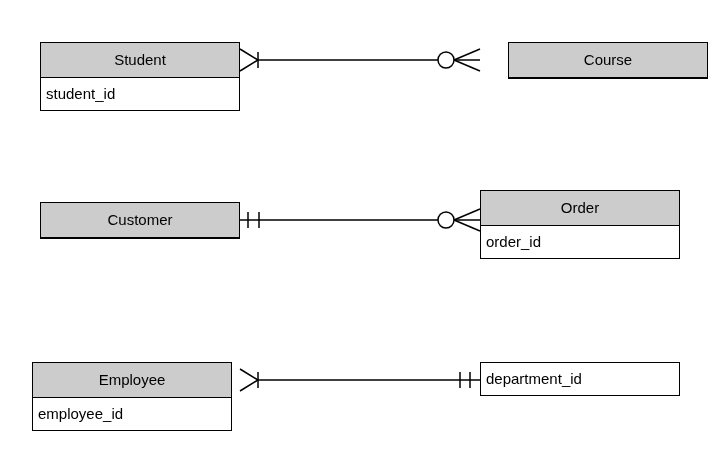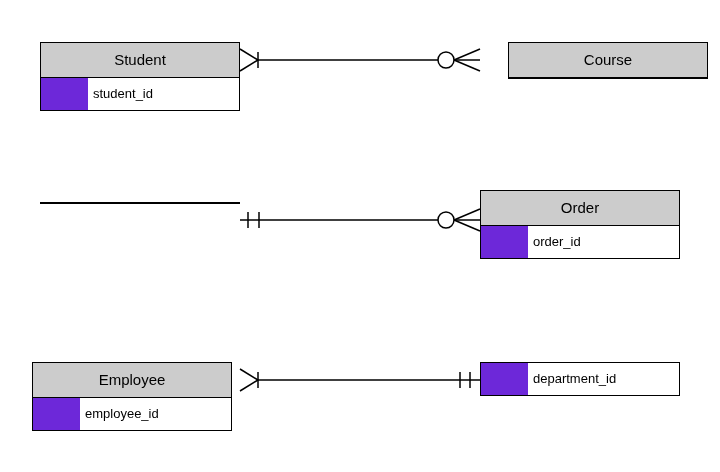--- a/index.html
+++ b/index.html
@@ -14,43 +14,42 @@
   #rel-layer {
     position: absolute;
     left: 0; top: 0;
     width: 720px; height: 472px;
   }
   .entity {
     position: absolute;
     width: 200px;
     box-sizing: border-box;
     border: 1.5px solid #000000;
-    background: #6d28d9;
+    background: #0f766e;
   }
   .entity-header {
     height: 34px;
     line-height: 34px;
     background: #cccccc;
     border-bottom: 1.5px solid #000000;
     text-align: center;
     font-size: 15px;
     color: #000000;
     overflow: hidden;
     white-space: nowrap;
   }
   .entity-attr {
     height: 32px;
     line-height: 32px;
     background: #ffffff;
     padding-left: 5px;
-    font-size: 13px;
+    font-size: 15px;
     color: #000000;
     overflow: hidden;
     white-space: nowrap;
-    margin-left: 47px;
   }
   svg line, svg circle { stroke: #000000; stroke-width: 1.5; }
   svg circle { fill: #ffffff; }
 </style>
 </head>
 <body>
 
 <div id="canvas">
 
   <svg id="rel-layer" viewBox="0 0 720 472" xmlns="http://www.w3.org/2000/svg">
@@ -101,20 +100,21 @@
   <div class="entity" style="left:40px; top:42px;">
     <div class="entity-header">Student</div>
     <div class="entity-attr">student_id</div>
   </div>
 
   <div class="entity" style="left:508px; top:42px;">
     <div class="entity-header">Course</div>
   </div>
 
   <div class="entity" style="left:40px; top:202px;">
+    <div class="entity-header">Customer</div>
   </div>
 
   <div class="entity" style="left:480px; top:190px;">
     <div class="entity-header">Order</div>
     <div class="entity-attr">order_id</div>
   </div>
 
   <div class="entity" style="left:32px; top:362px;">
     <div class="entity-header">Employee</div>
     <div class="entity-attr">employee_id</div>

